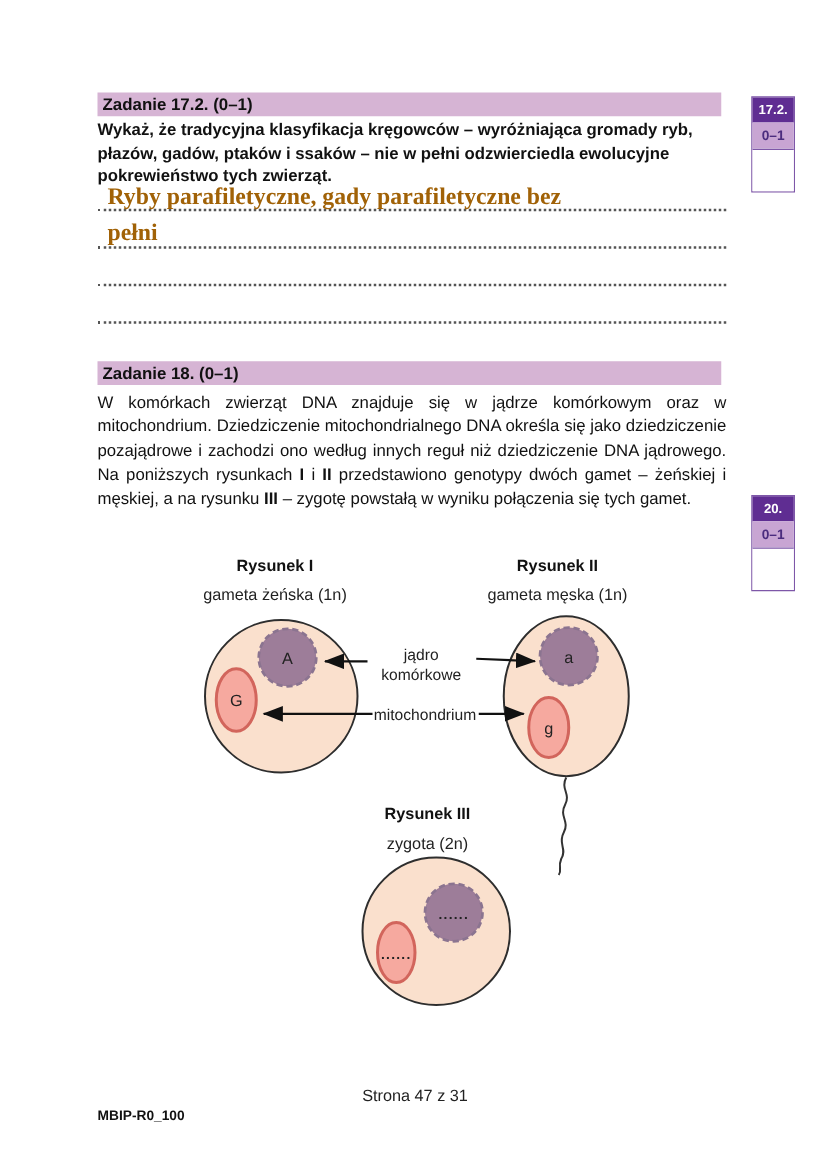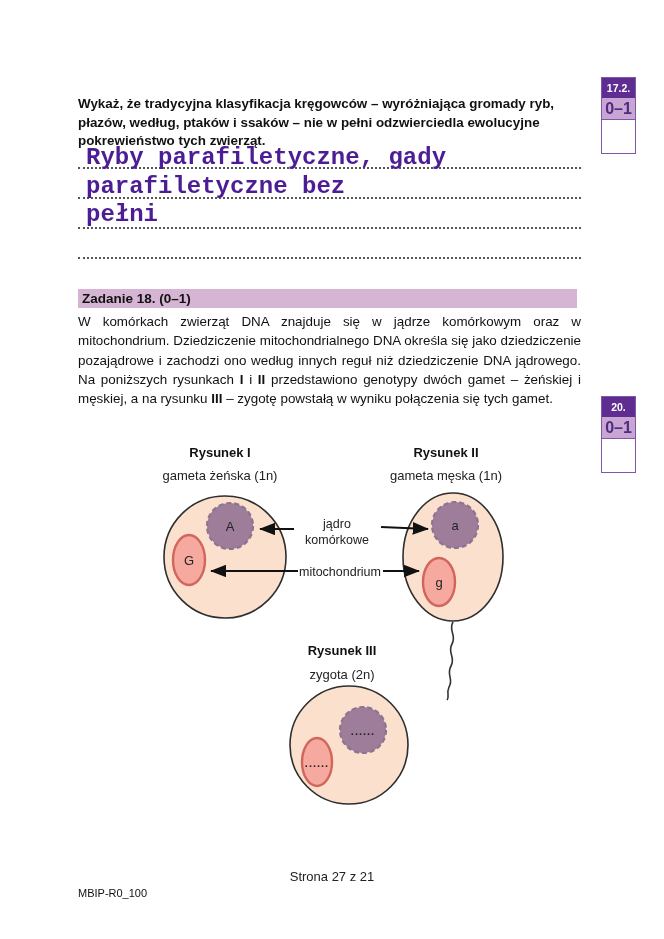--- a/index.html
+++ b/index.html
@@ -14,53 +14,54 @@
   .para{position:absolute;left:78px;width:503px;font-size:13.4px;line-height:18.5px;color:#111;}
   .para.bold{font-weight:bold;}
   .para.justify{text-align:justify;line-height:19.3px;}
   .para b{font-weight:bold;}
 
   .answer-area{position:absolute;left:78px;width:503px;}
   .ans-line{height:28px;border-bottom:2px dotted #555;}
   .ans-line.first{height:17px;}
   .red-answer{
     position:absolute;top:-6px;left:8px;width:495px;
-    font-family:Liberation Mono, monospace;font-weight:bold;
-    font-size:24px;line-height:28.5px;color:#4c1d95;
+    font-family:Liberation Serif, serif;font-weight:bold;
+    font-size:19px;line-height:28.5px;color:#a16207;
   }
 
   .score-box{position:absolute;left:601px;width:33px;border:1px solid #7e57a8;}
   .sb-id{height:20px;background:#5f2d92;color:#fff;font-size:10.5px;font-weight:bold;
     display:flex;align-items:center;justify-content:center;}
-  .sb-range{height:21px;background:#c8a5d3;color:#4b2c7e;font-size:16px;font-weight:bold;
+  .sb-range{height:21px;background:#c8a5d3;color:#4b2c7e;font-size:11px;font-weight:bold;
     display:flex;align-items:center;justify-content:center;}
   .sb-blank{height:33px;background:#fff;border-top:1.5px solid #7e57a8;}
 
   svg.figure{position:absolute;left:78px;top:438px;}
   .cell{fill:#fae0cd;stroke:#2e2e2e;stroke-width:1.6;}
   .nucleus{fill:#9d7d99;stroke:#8b7490;stroke-width:2.2;stroke-dasharray:5 3;}
   .mito{fill:#f6a99f;stroke:#d2655c;stroke-width:2.4;}
   .ft{font-size:13px;font-weight:bold;text-anchor:middle;fill:#111;}
   .fs{font-size:13px;text-anchor:middle;fill:#222;}
   .al{font-size:13px;text-anchor:middle;fill:#222;}
   .lbl{font-size:12.5px;text-anchor:middle;fill:#222;}
   .dots{font-size:11px;font-weight:bold;letter-spacing:1px;text-anchor:middle;fill:#222;}
   .arrow{stroke:#111;stroke-width:1.8;}
   .tail{fill:none;stroke:#333;stroke-width:1.6;}
 
   .footer-page{position:absolute;left:0;top:869px;width:664px;text-align:center;font-size:13px;color:#222;}
-  .footer-code{position:absolute;left:78px;top:887px;font-size:11px;font-weight:normal;color:#111;}
+  .footer-code{position:absolute;left:78px;top:887px;font-size:11px;font-weight:bold;color:#111;}
 </style>
 </head>
 <body>
 
 <div class="page">
 
+  <div class="task-header" style="top:74px">Zadanie 17.2. (0–1)</div>
 
-  <div class="para bold" style="top:95px">Wykaż, że tradycyjna klasyfikacja kręgowców – wyróżniająca gromady ryb, płazów, według, ptaków i ssaków – nie w pełni odzwierciedla ewolucyjne pokrewieństwo tych zwierząt.</div>
+  <div class="para bold" style="top:95px">Wykaż, że tradycyjna klasyfikacja kręgowców – wyróżniająca gromady ryb, płazów, gadów, ptaków i ssaków – nie w pełni odzwierciedla ewolucyjne pokrewieństwo tych zwierząt.</div>
 
   <div class="answer-area" style="top:150px;height:112px">
     <div class="ans-line first"></div>
     <div class="ans-line"></div>
     <div class="ans-line"></div>
     <div class="ans-line"></div>
     <div class="red-answer">
       <div>Ryby parafiletyczne, gady parafiletyczne bez</div>
       <div>pełni</div>
     </div>
@@ -117,16 +118,16 @@
 
     <text class="ft" x="264" y="217">Rysunek III</text>
     <text class="fs" x="264" y="241">zygota (2n)</text>
     <circle class="cell" cx="271" cy="307" r="59"></circle>
     <circle class="nucleus" cx="285" cy="292" r="23"></circle>
     <text class="dots" x="285" y="297">......</text>
     <ellipse class="mito" cx="239" cy="324" rx="15" ry="24"></ellipse>
     <text class="dots" x="239" y="329">......</text>
   </svg>
 
-  <div class="footer-page">Strona 27 z 21</div>
+  <div class="footer-page">Strona 47 z 31</div>
   <div class="footer-code">MBIP-R0_100</div>
 
 </div>
 
 </body></html>

